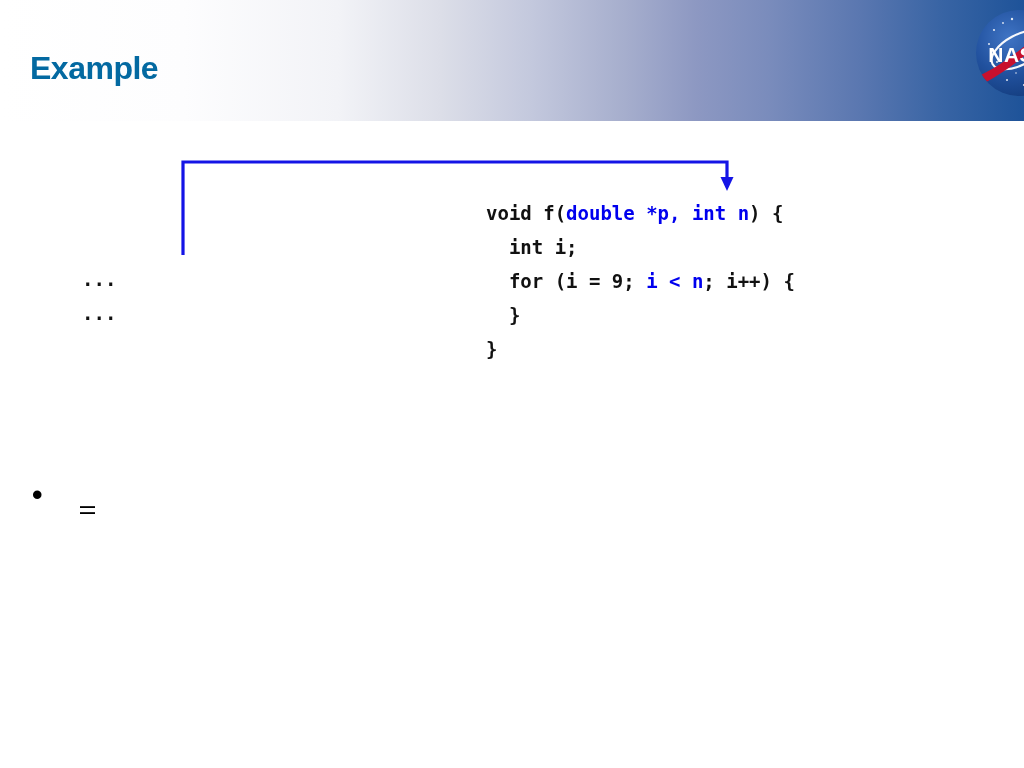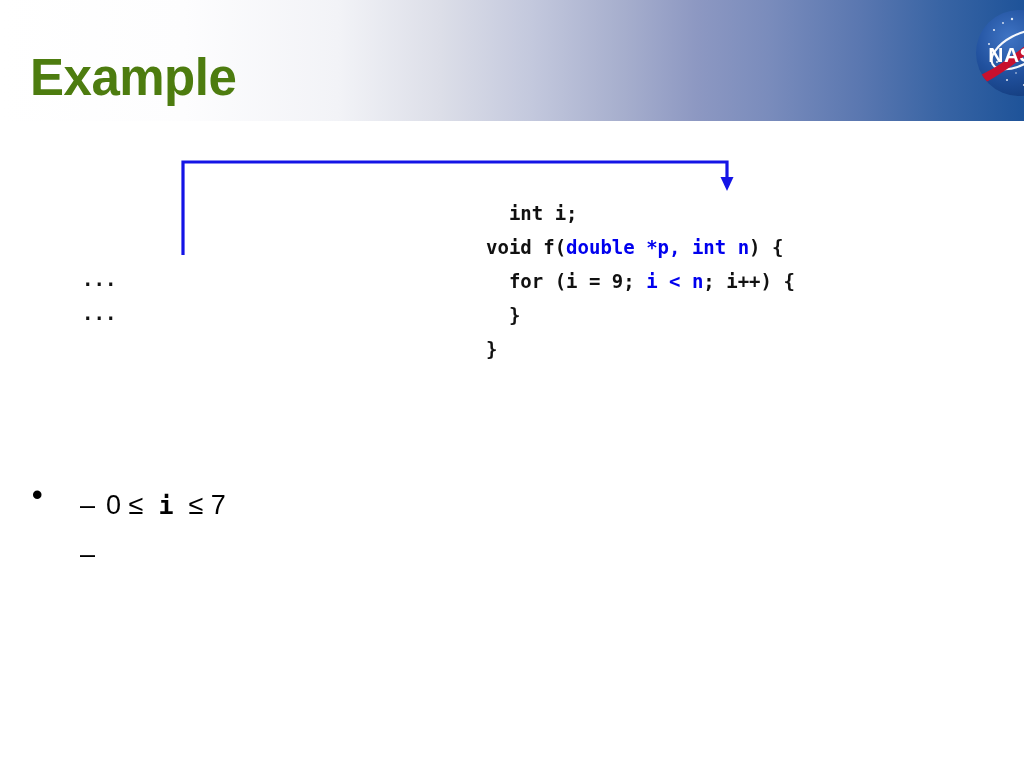--- a/index.html
+++ b/index.html
@@ -33,23 +33,23 @@
         #8d98c2 68%,
         #7a8cbc 75%,
         #5a77b0 84%,
         #3864a4 92%,
         #1e5399 100%);
   }
   #page-title {
     position: absolute;
     left: 30px;
     top: 52px;
-    font-size: 51px;
-    font-weight: bold;
-    color: #4d7c0f;
+    font-size: 32px;
+    font-weight: bold;
+    color: #0369a1;
     letter-spacing: -0.5px;
     line-height: 1;
     white-space: nowrap;
   }
 
   
   #nasa-logo {
     position: absolute;
     left: 972px;
     top: 6px;
@@ -188,30 +188,29 @@
 
 <div id="flow-arrow">
   <svg width="580" height="120" viewBox="0 0 580 120">
     <path d="M 13 105 L 13 12 L 557 12 L 557 27" fill="none" stroke="#1414e6" stroke-width="3.2"></path>
     <path d="M 557 41 L 550.5 27 L 563.5 27 Z" fill="#1414e6"></path>
   </svg>
 </div>
 
 <div class="code-block" id="code-call"><div><span>...</span></div><div><span>...</span></div></div>
 
-<div class="code-block" id="code-func"><div><span>  int i;</span></div><div><span>void f(</span><span class="tok-blue">double *p, int n</span><span>) {</span></div><div><span>  for (i = 9; </span><span class="tok-blue">i &lt; n</span><span>; i++) {</span></div><div><span>  }</span></div><div><span>}</span></div></div>
+<div class="code-block" id="code-func"><div><span>void f(</span><span class="tok-blue">double *p, int n</span><span>) {</span></div><div><span>  int i;</span></div><div><span>  for (i = 9; </span><span class="tok-blue">i &lt; n</span><span>; i++) {</span></div><div><span>  }</span></div><div><span>}</span></div></div>
 
 <div id="bullet-list">
 
   <div class="bullet-l1">
     <span class="marker">•</span>
   </div>
 
   <div class="bullet-l2">
     <span class="marker">–</span>
-    <span class="rich"><span>0 </span><span>≤</span><span class="mono"> i </span><span>≤</span><span> 7</span></span>
   </div>
 
   <div class="bullet-l2">
     <span class="marker">–</span>
   </div>
 
 </div>
 
 </body></html>

